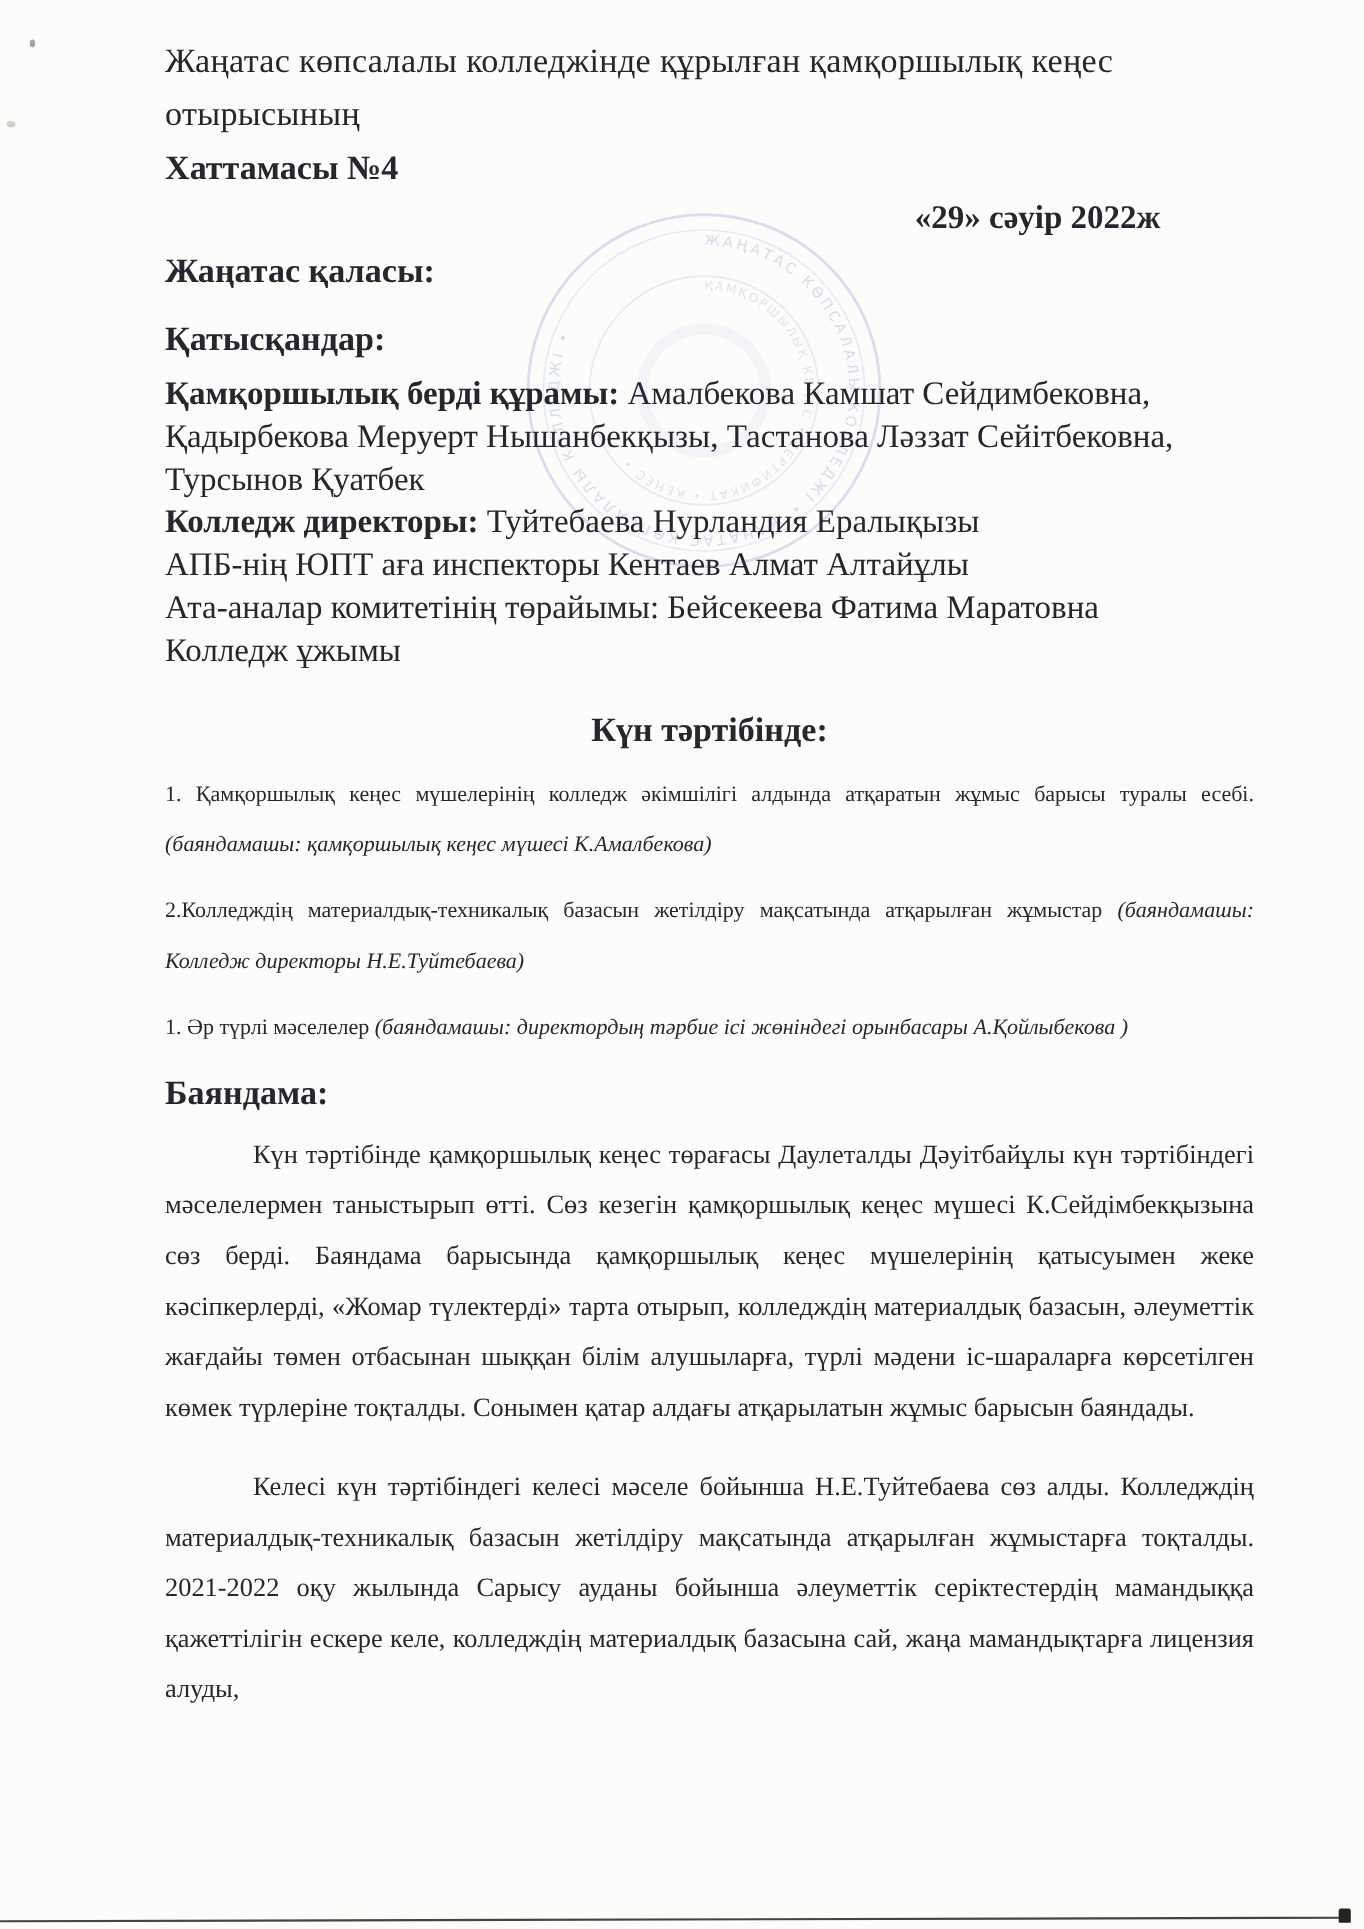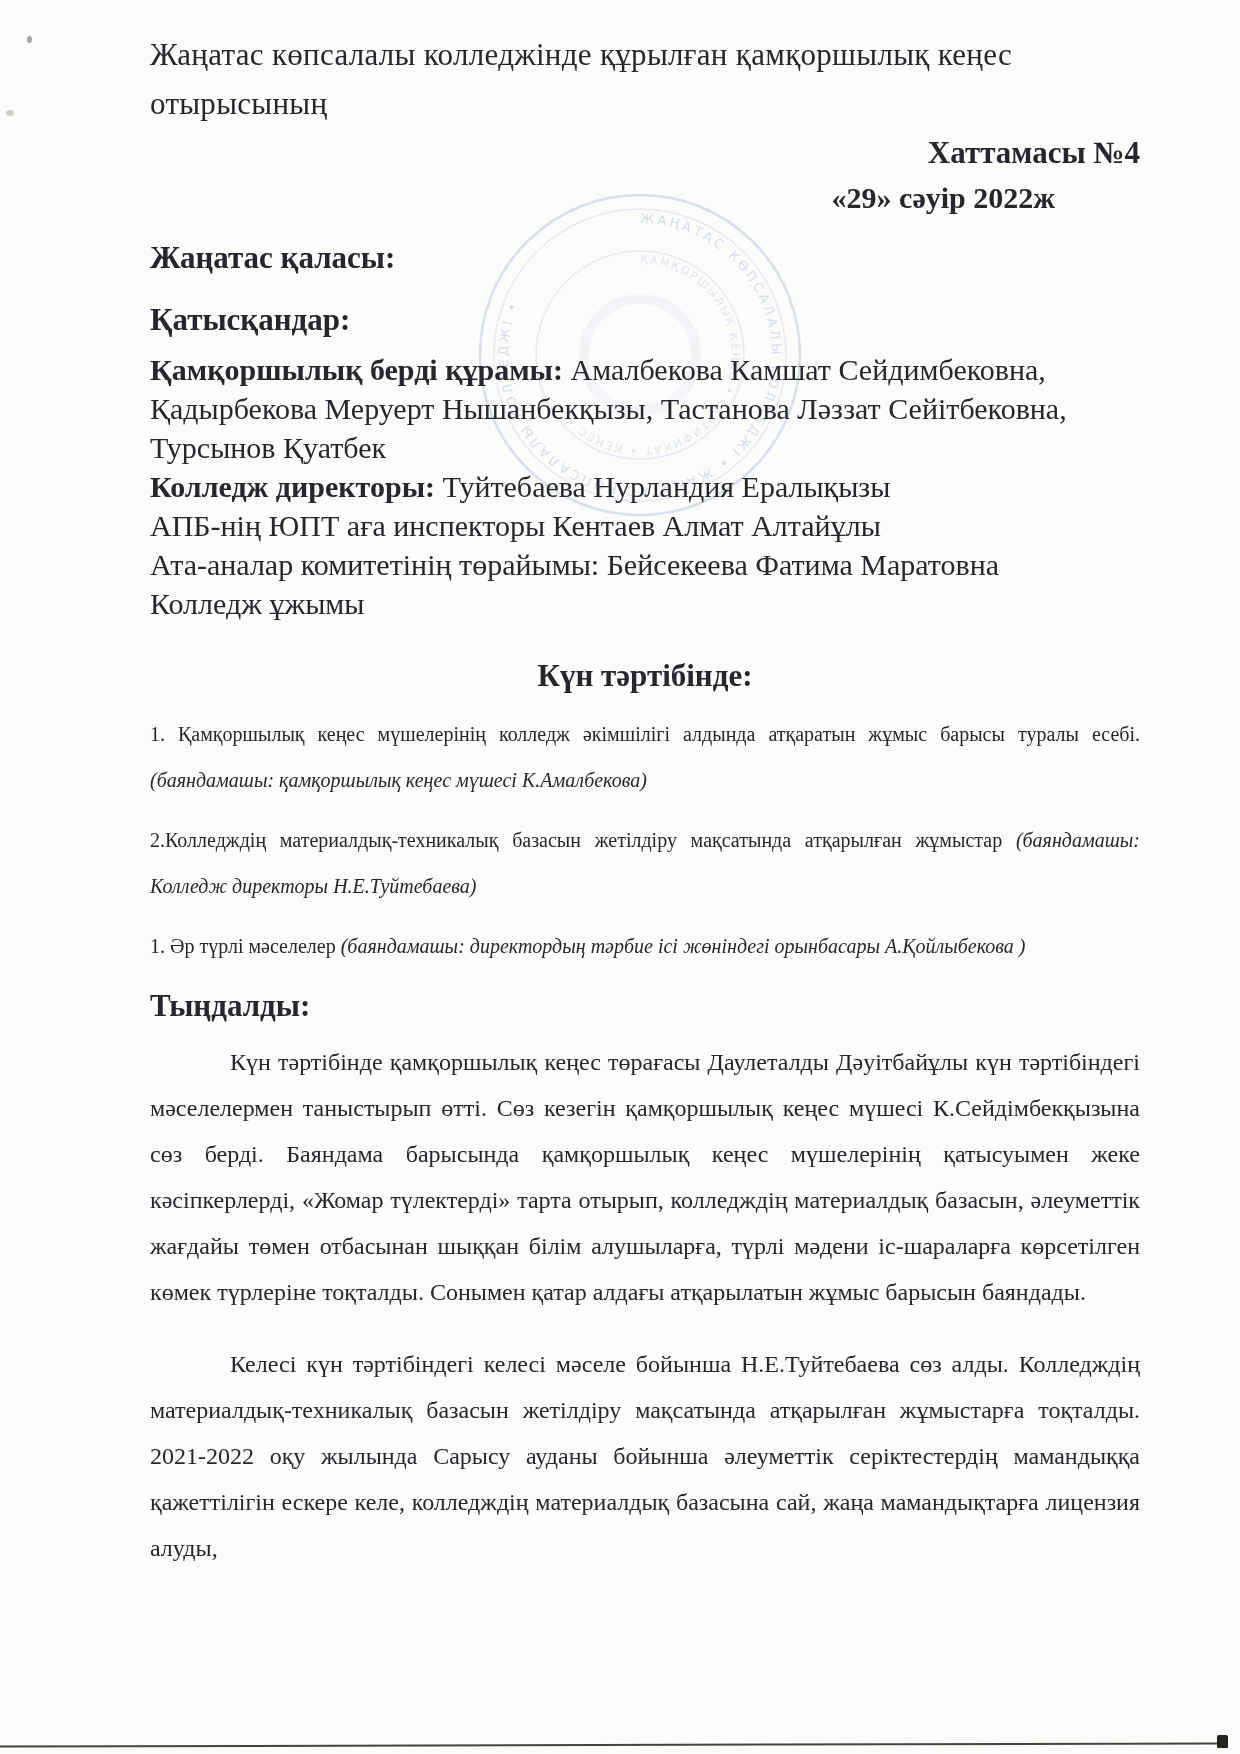--- a/index.html
+++ b/index.html
@@ -23,39 +23,39 @@
     padding: 30px 100px 0 150px;
   }
   .doc-title {
     text-align: left;
     font-weight: normal;
     font-size: 31px;
     line-height: 49px;
     letter-spacing: 0.3px;
   }
   .protocol-number {
-    text-align: right;
+    text-align: left;
     font-weight: bold;
     font-size: 31px;
     line-height: 42px;
     margin-top: 4px;
   }
   .doc-date {
     text-align: right;
     font-weight: bold;
     font-size: 30px;
     line-height: 40px;
     padding-right: 85px;
     margin-top: 4px;
   }
   .city-line {
     font-weight: bold;
     font-size: 31px;
     line-height: 40px;
-    margin-top: 20px;
+    margin-top: 8px;
   }
   .attendees-heading {
     font-weight: bold;
     font-size: 31px;
     line-height: 40px;
     margin-top: 22px;
   }
   .attendees {
     margin-top: 10px;
     font-size: 30px;
@@ -189,21 +189,21 @@
     </div>
 
     <div class="agenda-heading">Күн тәртібінде:</div>
 
     <div class="agenda-item"><span>1. Қамқоршылық кеңес мүшелерінің колледж әкімшілігі алдында атқаратын жұмыс барысы туралы есебі. </span><span class="speaker">(баяндамашы: қамқоршылық кеңес мүшесі К.Амалбекова)</span></div>
 
     <div class="agenda-item"><span>2.Колледждің материалдық-техникалық базасын жетілдіру мақсатында атқарылған жұмыстар </span><span class="speaker">(баяндамашы: Колледж директоры Н.Е.Туйтебаева)</span></div>
 
     <div class="agenda-item"><span>1. Әр түрлі мәселелер </span><span class="speaker">(баяндамашы: директордың тәрбие ісі жөніндегі орынбасары А.Қойлыбекова )</span></div>
 
-    <div class="heard-heading">Тыңдалды:</div>
+    <div class="heard-heading">Баяндама:</div>
 
     <div class="body-paragraph">Күн тәртібінде қамқоршылық кеңес төрағасы Даулеталды Дәуітбайұлы күн тәртібіндегі мәселелермен таныстырып өтті. Сөз кезегін қамқоршылық кеңес мүшесі К.Сейдімбекқызына сөз берді. Баяндама барысында қамқоршылық кеңес мүшелерінің қатысуымен жеке кәсіпкерлерді, «Жомар түлектерді» тарта отырып, колледждің материалдық базасын, әлеуметтік жағдайы төмен отбасынан шыққан білім алушыларға,  түрлі мәдени іс-шараларға көрсетілген көмек түрлеріне тоқталды. Сонымен қатар алдағы атқарылатын жұмыс барысын баяндады.</div>
 
     <div class="body-paragraph">Келесі күн тәртібіндегі келесі мәселе бойынша Н.Е.Туйтебаева сөз алды. Колледждің материалдық-техникалық базасын жетілдіру мақсатында атқарылған жұмыстарға тоқталды. 2021-2022 оқу жылында Сарысу ауданы бойынша әлеуметтік серіктестердің мамандыққа қажеттілігін ескере келе, колледждің материалдық базасына сай, жаңа мамандықтарға лицензия алуды,</div>
 
   </div>
 
   <div class="scan-line"></div>
   <div class="scan-blob"></div>
   <div class="dot-a"></div>

